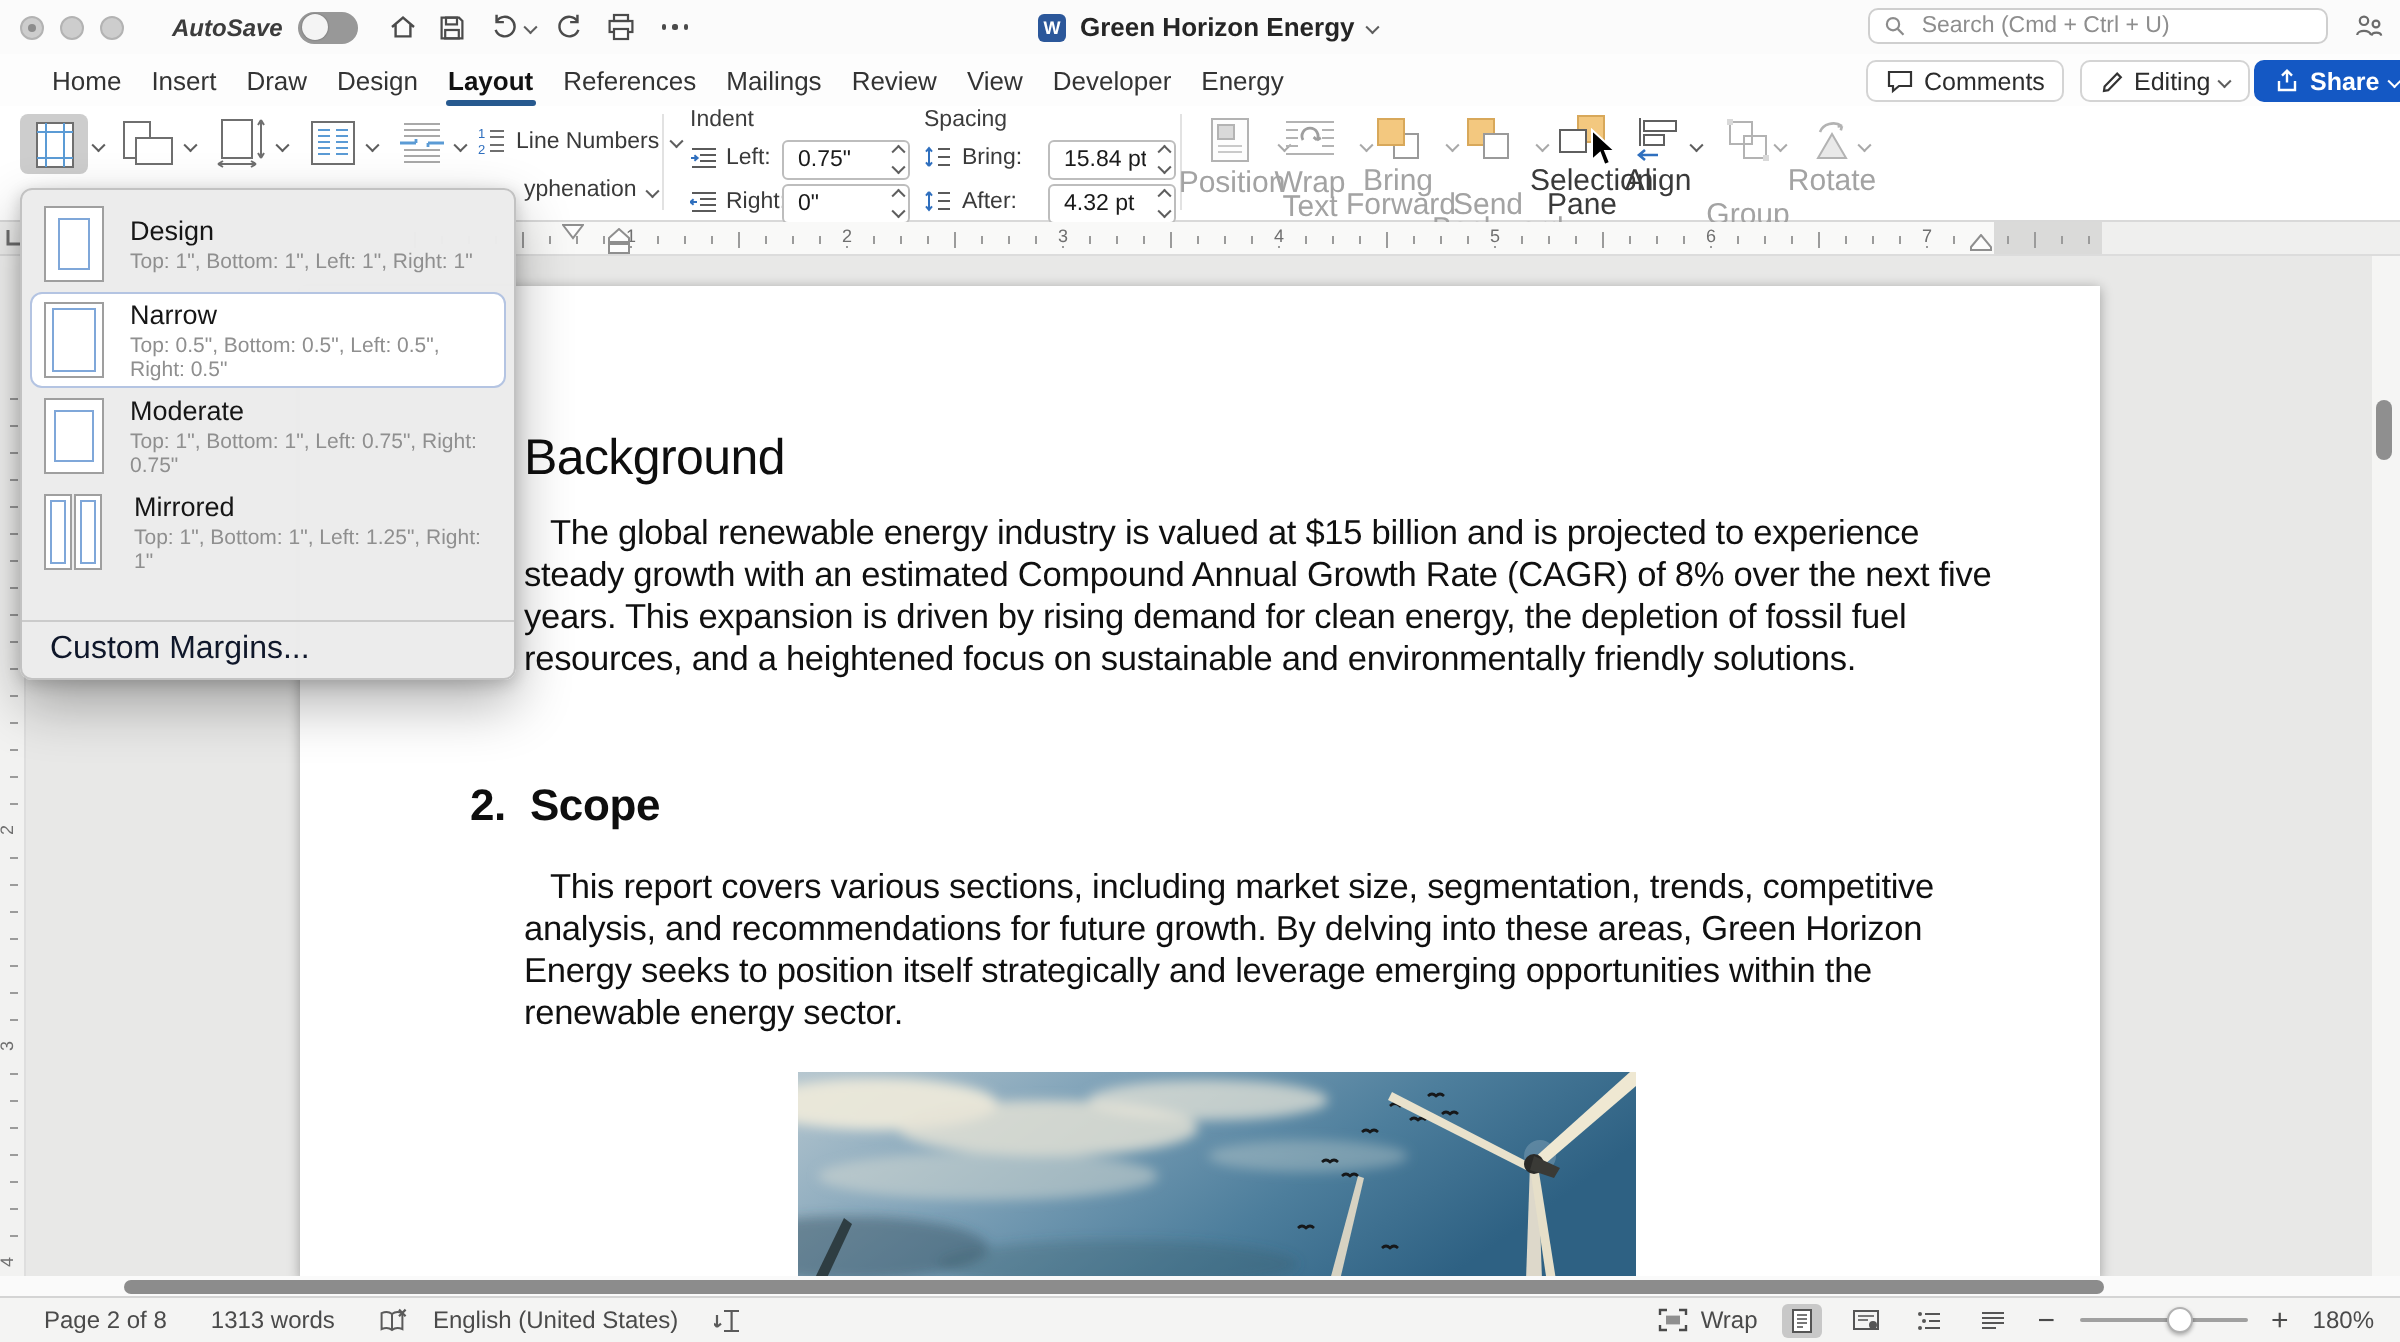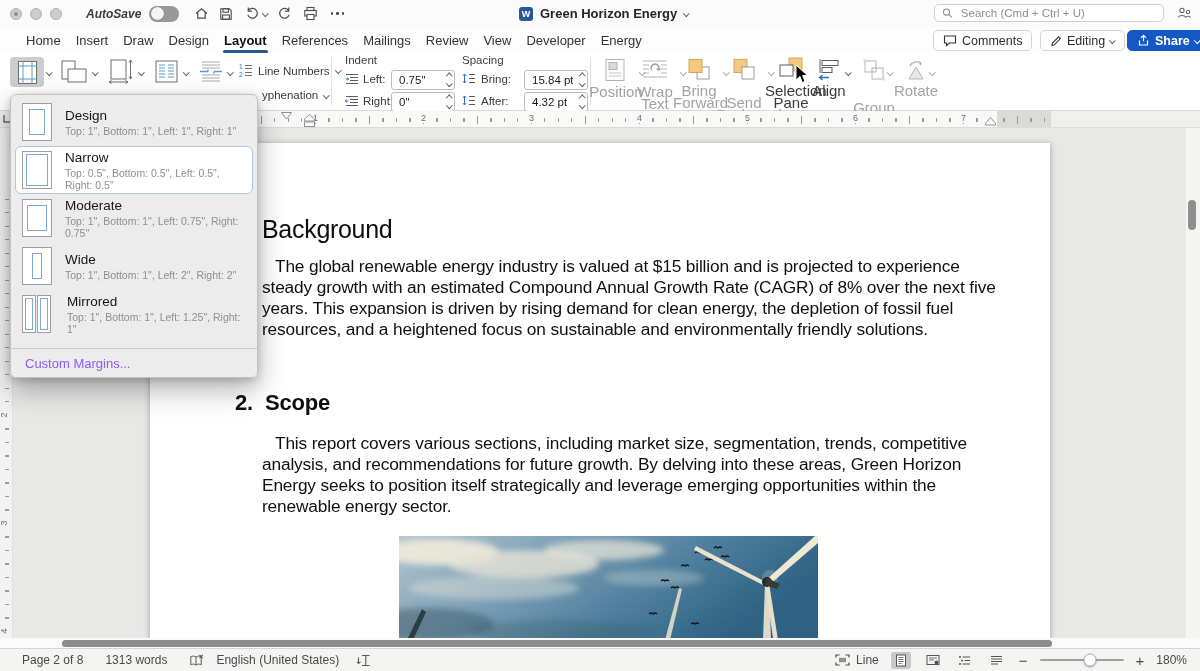--- a/index.html
+++ b/index.html
@@ -59,21 +59,21 @@
   .mi-in{position:absolute;border:1px solid #7fa7d9;}
   .mi-normal .mi-in{inset:5px 6px;}
   .mi-narrow .mi-in{inset:2px 3px;}
   .mi-moderate .mi-in{inset:5px 4px;}
   .mi-wide .mi-in{inset:5px 9px;}
   .mi-icon.mir{background:none;border:none;display:flex;gap:1px;width:32px;}
   .pgm{width:14px;height:38px;background:#fff;border:1px solid #9f9f9f;position:relative;box-sizing:border-box;}
   .pgm .mi-in{inset:2px 2px;}
   .mi-t{font-size:13.5px;color:#161616;}
   .mi-s{font-size:10.5px;color:#8f8f8f;margin-top:2px;}
-  .mcustom{border-top:1px solid #cbcbcb;height:28px;display:flex;align-items:center;padding-left:14px;font-size:13px;color:#8b5cf6;margin-top:10px;}
+  .mcustom{border-top:1px solid #cbcbcb;height:28px;display:flex;align-items:center;padding-left:14px;font-size:16px;color:#0f172a;margin-top:20px;}
 
   
   .hruler{left:0;top:111px;width:1200px;height:17px;background:#efefee;border-bottom:1px solid #dcdcdc;box-sizing:border-box;}
   .hr-page{position:absolute;left:150px;top:0;width:901px;height:16px;background:#f9f9f8;}
   .hr-dark{position:absolute;left:997px;top:0;width:54px;height:16px;background:#dadad9;}
   .ticks-min{position:absolute;left:207px;top:7px;width:838px;height:4px;
              background:repeating-linear-gradient(to right,#9b9b9b 0 1px,transparent 1px 13.5px);}
   .ticks-half{position:absolute;left:207px;top:5px;width:838px;height:8px;
              background:repeating-linear-gradient(to right,#9b9b9b 0 1px,transparent 1px 54px);}
   .rnum{position:absolute;top:2px;font-size:9px;color:#6f6f6f;background:#f9f9f8;padding:0 2px;}
@@ -537,29 +537,20 @@
     <div class="mitem">
       <div class="mi-icon mi-moderate">
           <div class="mi-in"></div>
         </div>
       <div>
           <div class="mi-t">Moderate</div>
            <div class="mi-s">Top: 1", Bottom: 1", Left: 0.75", Right: 0.75"</div>
         </div>
     </div>
     <div class="mitem">
-      <div class="mi-icon mi-wide">
-          <div class="mi-in"></div>
-        </div>
-      <div>
-          <div class="mi-t">Wide</div>
-           <div class="mi-s">Top: 1", Bottom: 1", Left: 2", Right: 2"</div>
-        </div>
-    </div>
-    <div class="mitem">
       <div class="mi-icon mir">
         <div class="pgm">
             <div class="mi-in"></div>
           </div>
           <div class="pgm">
             <div class="mi-in"></div>
           </div>
       </div>
       <div>
           <div class="mi-t">Mirrored</div>
@@ -593,21 +584,21 @@
           <path d="M1.5 3.5 V9.5 M1.5 9.5 L3.5 7.8 M1.5 9.5 L0 7.8" stroke="#5a5a5a" fill="none" stroke-width="1.1"></path>
         </svg>
     </span>
 
     <div class="sright">
       <span style="display:flex;align-items:center;gap:6px;">
         <svg width="15" height="12" viewBox="0 0 15 12">
             <path d="M1 3.5 V1 H4.5 M10.5 1 H14 V3.5 M14 8.5 V11 H10.5 M4.5 11 H1 V8.5" fill="none" stroke="#4a4a4a" stroke-width="1.2"></path>
             <rect x="4" y="3.8" width="7" height="4.4" fill="#8f8f8f"></rect>
           </svg>
-        <span>Line</span>
+        <span>Wrap</span>
       </span>
       <span class="viewbtn active">
         <svg width="12" height="13" viewBox="0 0 12 13">
             <rect x="1.5" y="1" width="9" height="11" fill="#fff" stroke="#555"></rect>
             <path d="M3.5 3.5 H8.5 M3.5 5.5 H8.5 M3.5 7.5 H8.5 M3.5 9.5 H6.5" stroke="#777"></path>
           </svg>
       </span>
       <span class="viewbtn">
         <svg width="14" height="12" viewBox="0 0 14 12">
             <rect x="1" y="1.5" width="12" height="9" fill="none" stroke="#555"></rect>

